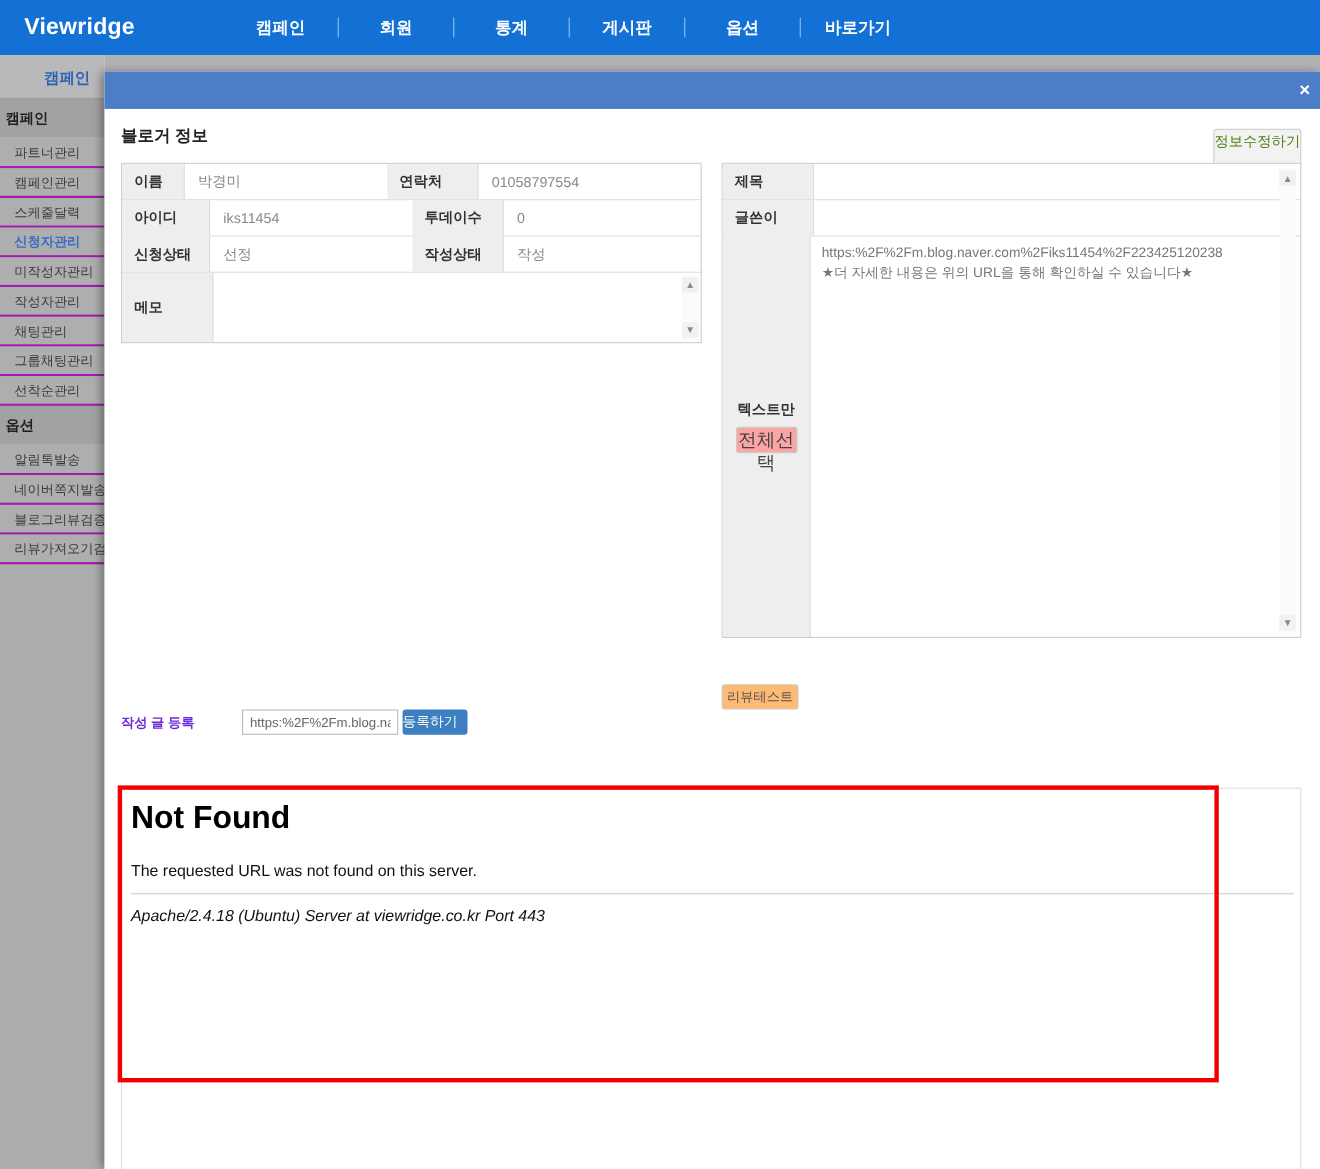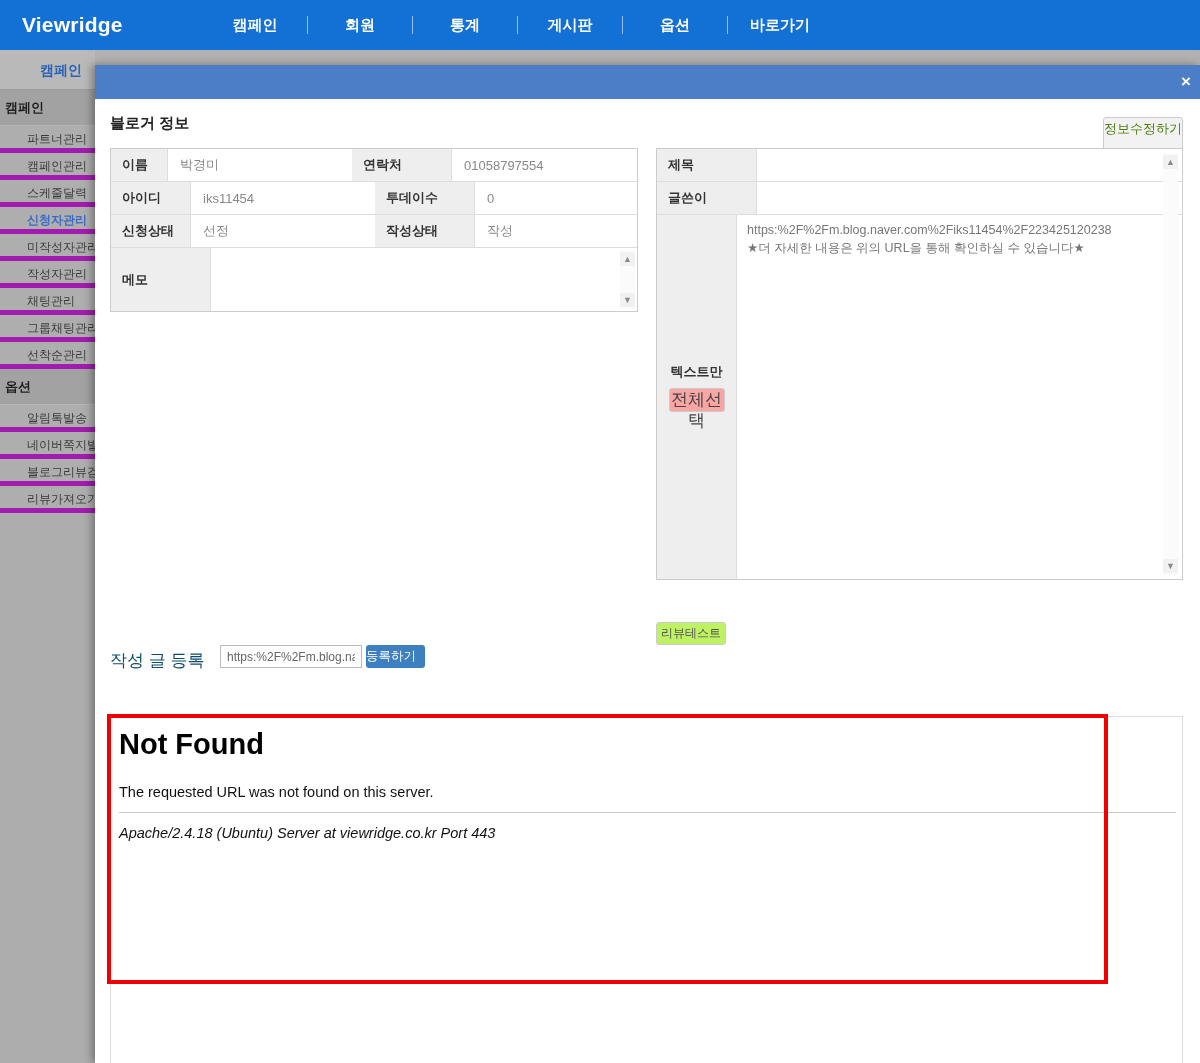--- a/index.html
+++ b/index.html
@@ -13,52 +13,52 @@
   .topnav { position:absolute; left:0; top:0; width:1200px; height:50px; background:#1371d6; z-index:10; }
   .logo { position:absolute; left:22px; top:0; line-height:50px; color:#fff; font-size:21px; font-weight:bold; letter-spacing:.2px; }
   .navmenu { position:absolute; left:203px; top:0; height:50px; display:flex; align-items:center; }
   .navmenu .nav-item { width:104px; text-align:center; color:#fff; font-size:15px; font-weight:bold; cursor:pointer; }
   .navmenu .nav-div { width:1px; height:18px; background:rgba(255,255,255,.55); }
   
   .dim-strip { position:absolute; left:95px; top:50px; width:1105px; height:16px; background:#b1b1b1; }
   .sidebar { position:absolute; left:0; top:50px; width:95px; height:1013px; background:#adadad; overflow:hidden; }
   .side-header { height:40px; line-height:40px; background:#b9b9b9; color:#2a62b8; font-size:14px; font-weight:bold; text-align:right; padding-right:13px; border-bottom:1px solid #9c9c9c; white-space:nowrap; }
   .side-group { height:36px; line-height:36px; background:#a2a2a2; color:#1f1f1f; font-size:13px; font-weight:bold; padding-left:5px; border-bottom:1px solid #b5b5b5; white-space:nowrap; }
-  .side-item { height:27px; line-height:27px; background:#aeaeae; color:#3a3a3a; font-size:12px; padding-left:27px; border-bottom:5px solid #a21caf; white-space:nowrap; cursor:pointer; }
+  .side-item { height:27px; line-height:27px; background:#aeaeae; color:#3a3a3a; font-size:12px; padding-left:13px; border-bottom:2px solid #a21caf; white-space:nowrap; cursor:pointer; }
   .side-item.active { color:#3b6cc4; font-weight:bold; }
   
   .modal { position:absolute; left:95px; top:65px; width:1105px; height:998px; background:#fff; z-index:20; box-shadow:-3px 0 8px rgba(0,0,0,.35); }
   .modal-head { position:absolute; left:0; top:0; width:100%; height:34px; background:#4c7dc7; }
   .close-btn { position:absolute; right:9px; top:8px; color:#fff; font-size:17px; font-weight:bold; line-height:18px; cursor:pointer; }
   .modal-title { position:absolute; left:15px; top:49px; font-size:15px; font-weight:bold; color:#222; }
   .edit-btn { position:absolute; right:17px; top:52px; width:80px; height:36px; line-height:22px; text-align:center; background:#f2f2f2; border:1px solid #ccc; border-radius:3px; color:#4d7c0f; font-size:13px; cursor:pointer; }
   
   .tbl { position:absolute; border:1px solid #ccc; background:#fff; }
   .tbl-left  { left:15px;  top:83px; width:528px; }
   .tbl-right { left:561px; top:83px; width:527px; }
   .trow { display:flex; border-bottom:1px solid #ddd; }
   .trow:last-child { border-bottom:none; }
-  .lblc { width:100px; background:#eee; border-right:1px solid #ddd; font-size:13px; font-weight:bold; color:#333; display:flex; align-items:center; padding-left:11px; flex-shrink:0; }
+  .lblc { width:83px; background:#eee; border-right:1px solid #ddd; font-size:13px; font-weight:bold; color:#333; display:flex; align-items:center; padding-left:11px; flex-shrink:0; }
   .valc { flex:1; display:flex; align-items:center; padding-left:12px; font-size:13px; color:#888; position:relative; overflow:hidden; }
   .h33 { height:33px; }
   .memo-row { height:63px; }
   .content-row { height:364px; }
   
   .sbar { position:absolute; top:2px; bottom:2px; right:2px; width:15px; background:#fbfbfb; cursor:pointer; }
   .sbar .up, .sbar .dn { position:absolute; left:0; width:15px; height:14px; line-height:14px; text-align:center; font-size:9px; color:#8a8a8a; background:#f1f1f1; }
   .sbar .up { top:2px; } .sbar .dn { bottom:2px; }
   
   .content-lblc { width:80px; background:#eee; border-right:1px solid #ddd; flex-shrink:0; display:flex; flex-direction:column; align-items:center; justify-content:center; }
   .content-lblc .tt { font-size:13px; font-weight:bold; color:#333; margin-bottom:7px;text-align:center; }
   .select-all-btn { width:56px; height:24px; line-height:21px; border:1px solid #ccc; border-radius:3px; background:#fca5a5; text-align:center; font-size:17px; color:#444; overflow:visible; word-break:break-all; cursor:pointer; margin-bottom:20px; }
   .content-valc { flex:1; position:relative; padding:6px 26px 6px 10px; font-size:12.5px; color:#777; line-height:18px; white-space:pre-wrap; word-break:break-all; overflow:hidden; cursor:text; }
   
-  .review-btn { position:absolute; left:561px; top:557px; width:70px; height:23px; line-height:21px; text-align:center; background:#bef264; border:1px solid #ccc; border-radius:3px; color:#555; font-size:12px; cursor:pointer; }
+  .review-btn { position:absolute; left:561px; top:557px; width:70px; height:23px; line-height:21px; text-align:center; background:#fdba74; border:1px solid #ccc; border-radius:3px; color:#555; font-size:12px; cursor:pointer; }
   
-  .reg-label { position:absolute; left:15px; top:584px; font-size:17px; font-weight:normal; color:#0c4a6e; }
+  .reg-label { position:absolute; left:15px; top:584px; font-size:12px; font-weight:bold; color:#6d28d9; }
   .reg-input { position:absolute; left:125px; top:580px; width:142px; height:23px; border:1px solid #bbb; padding:0 6px; font-size:12px; color:#666; font-family:"Liberation Sans","DejaVu Sans",sans-serif; }
   .reg-submit { position:absolute; left:271px; top:580px; width:59px; height:23px; line-height:23px; background:#3e7fc1; color:#fff; border-radius:3px; font-size:12.5px; cursor:pointer; }
   .reg-help { position:absolute; left:15px; top:606px; font-size:13px; color:#555; line-height:17px; }
   
   .error-frame { position:absolute; left:15px; top:651px; width:1073px; height:420px; border:1px solid #ddd; background:#fff; overflow:hidden; }
   .err-h1 { margin:11px 0 0 8px; font-size:29px; font-weight:bold; color:#000; }
   .err-p { margin:23px 0 0 8px; font-size:14.5px; color:#111; }
   .err-hr { border:none; border-top:1px solid #ccc; margin:12px 6px 0 8px; }
   .err-addr { margin:12px 0 0 8px; font-size:14.5px; font-style:italic; color:#111; }
   .red-annotation { position:absolute; left:107px; top:714px; width:1001px; height:270px; border:4px solid #f20000; z-index:50; pointer-events:none; }

